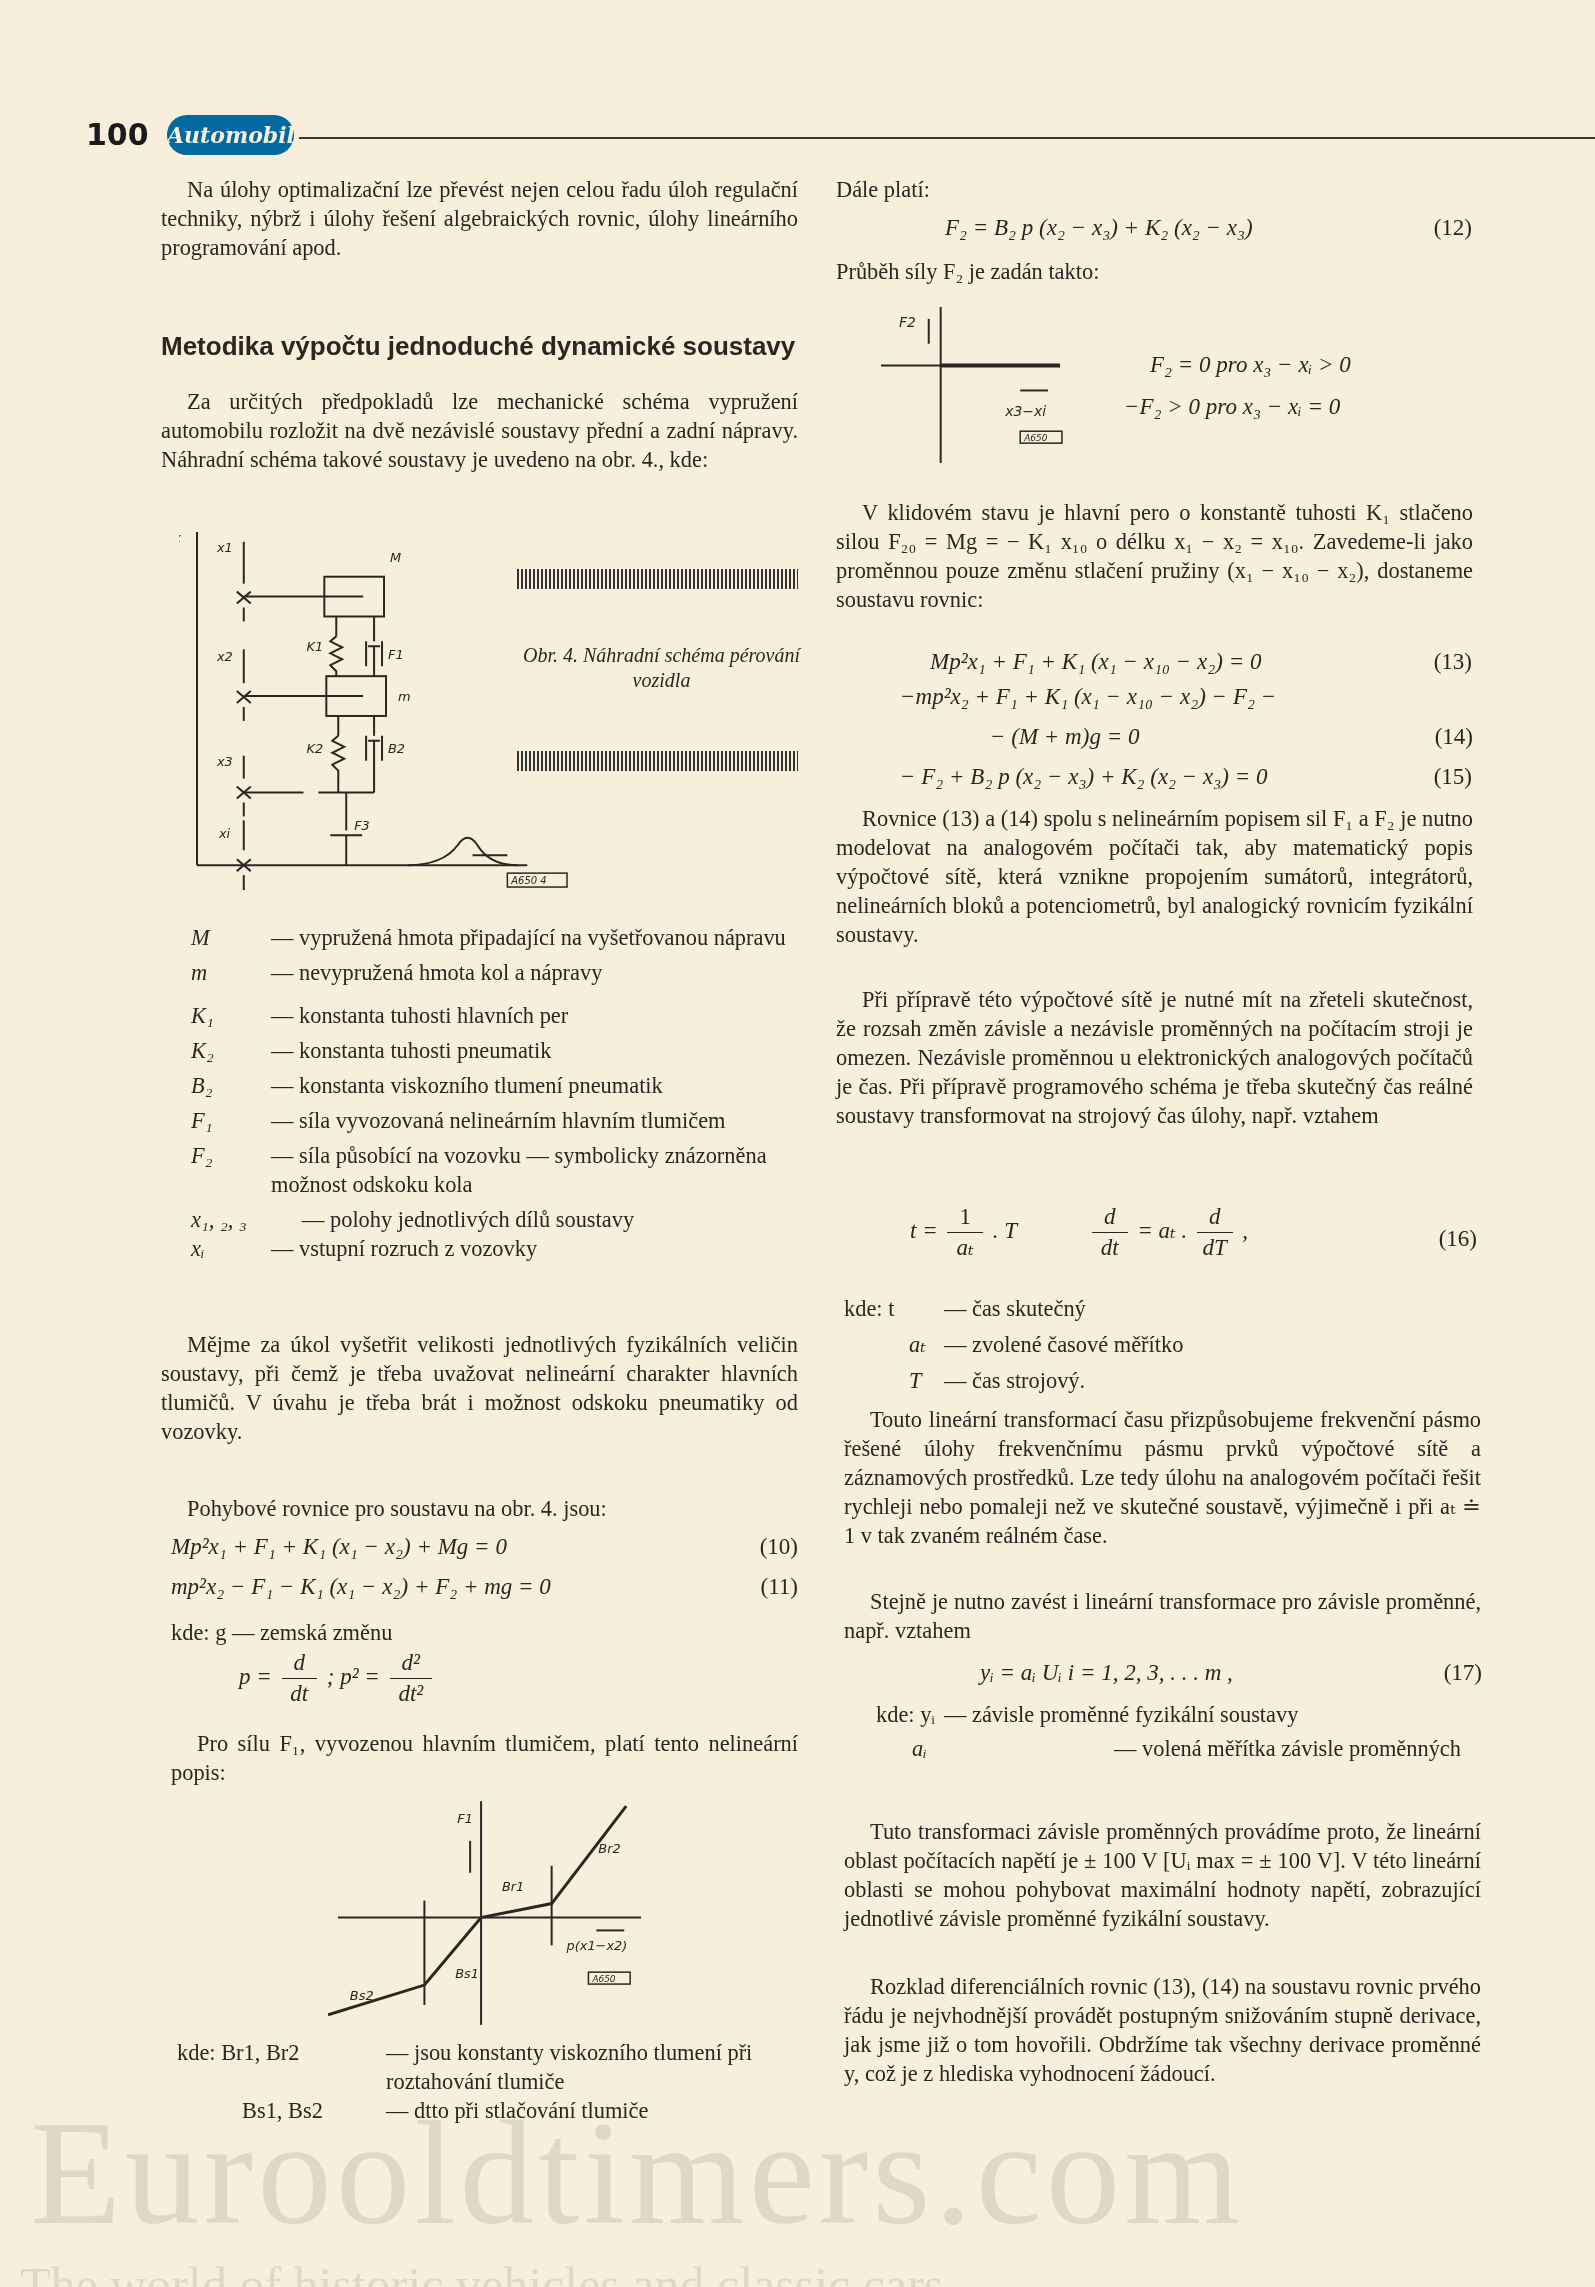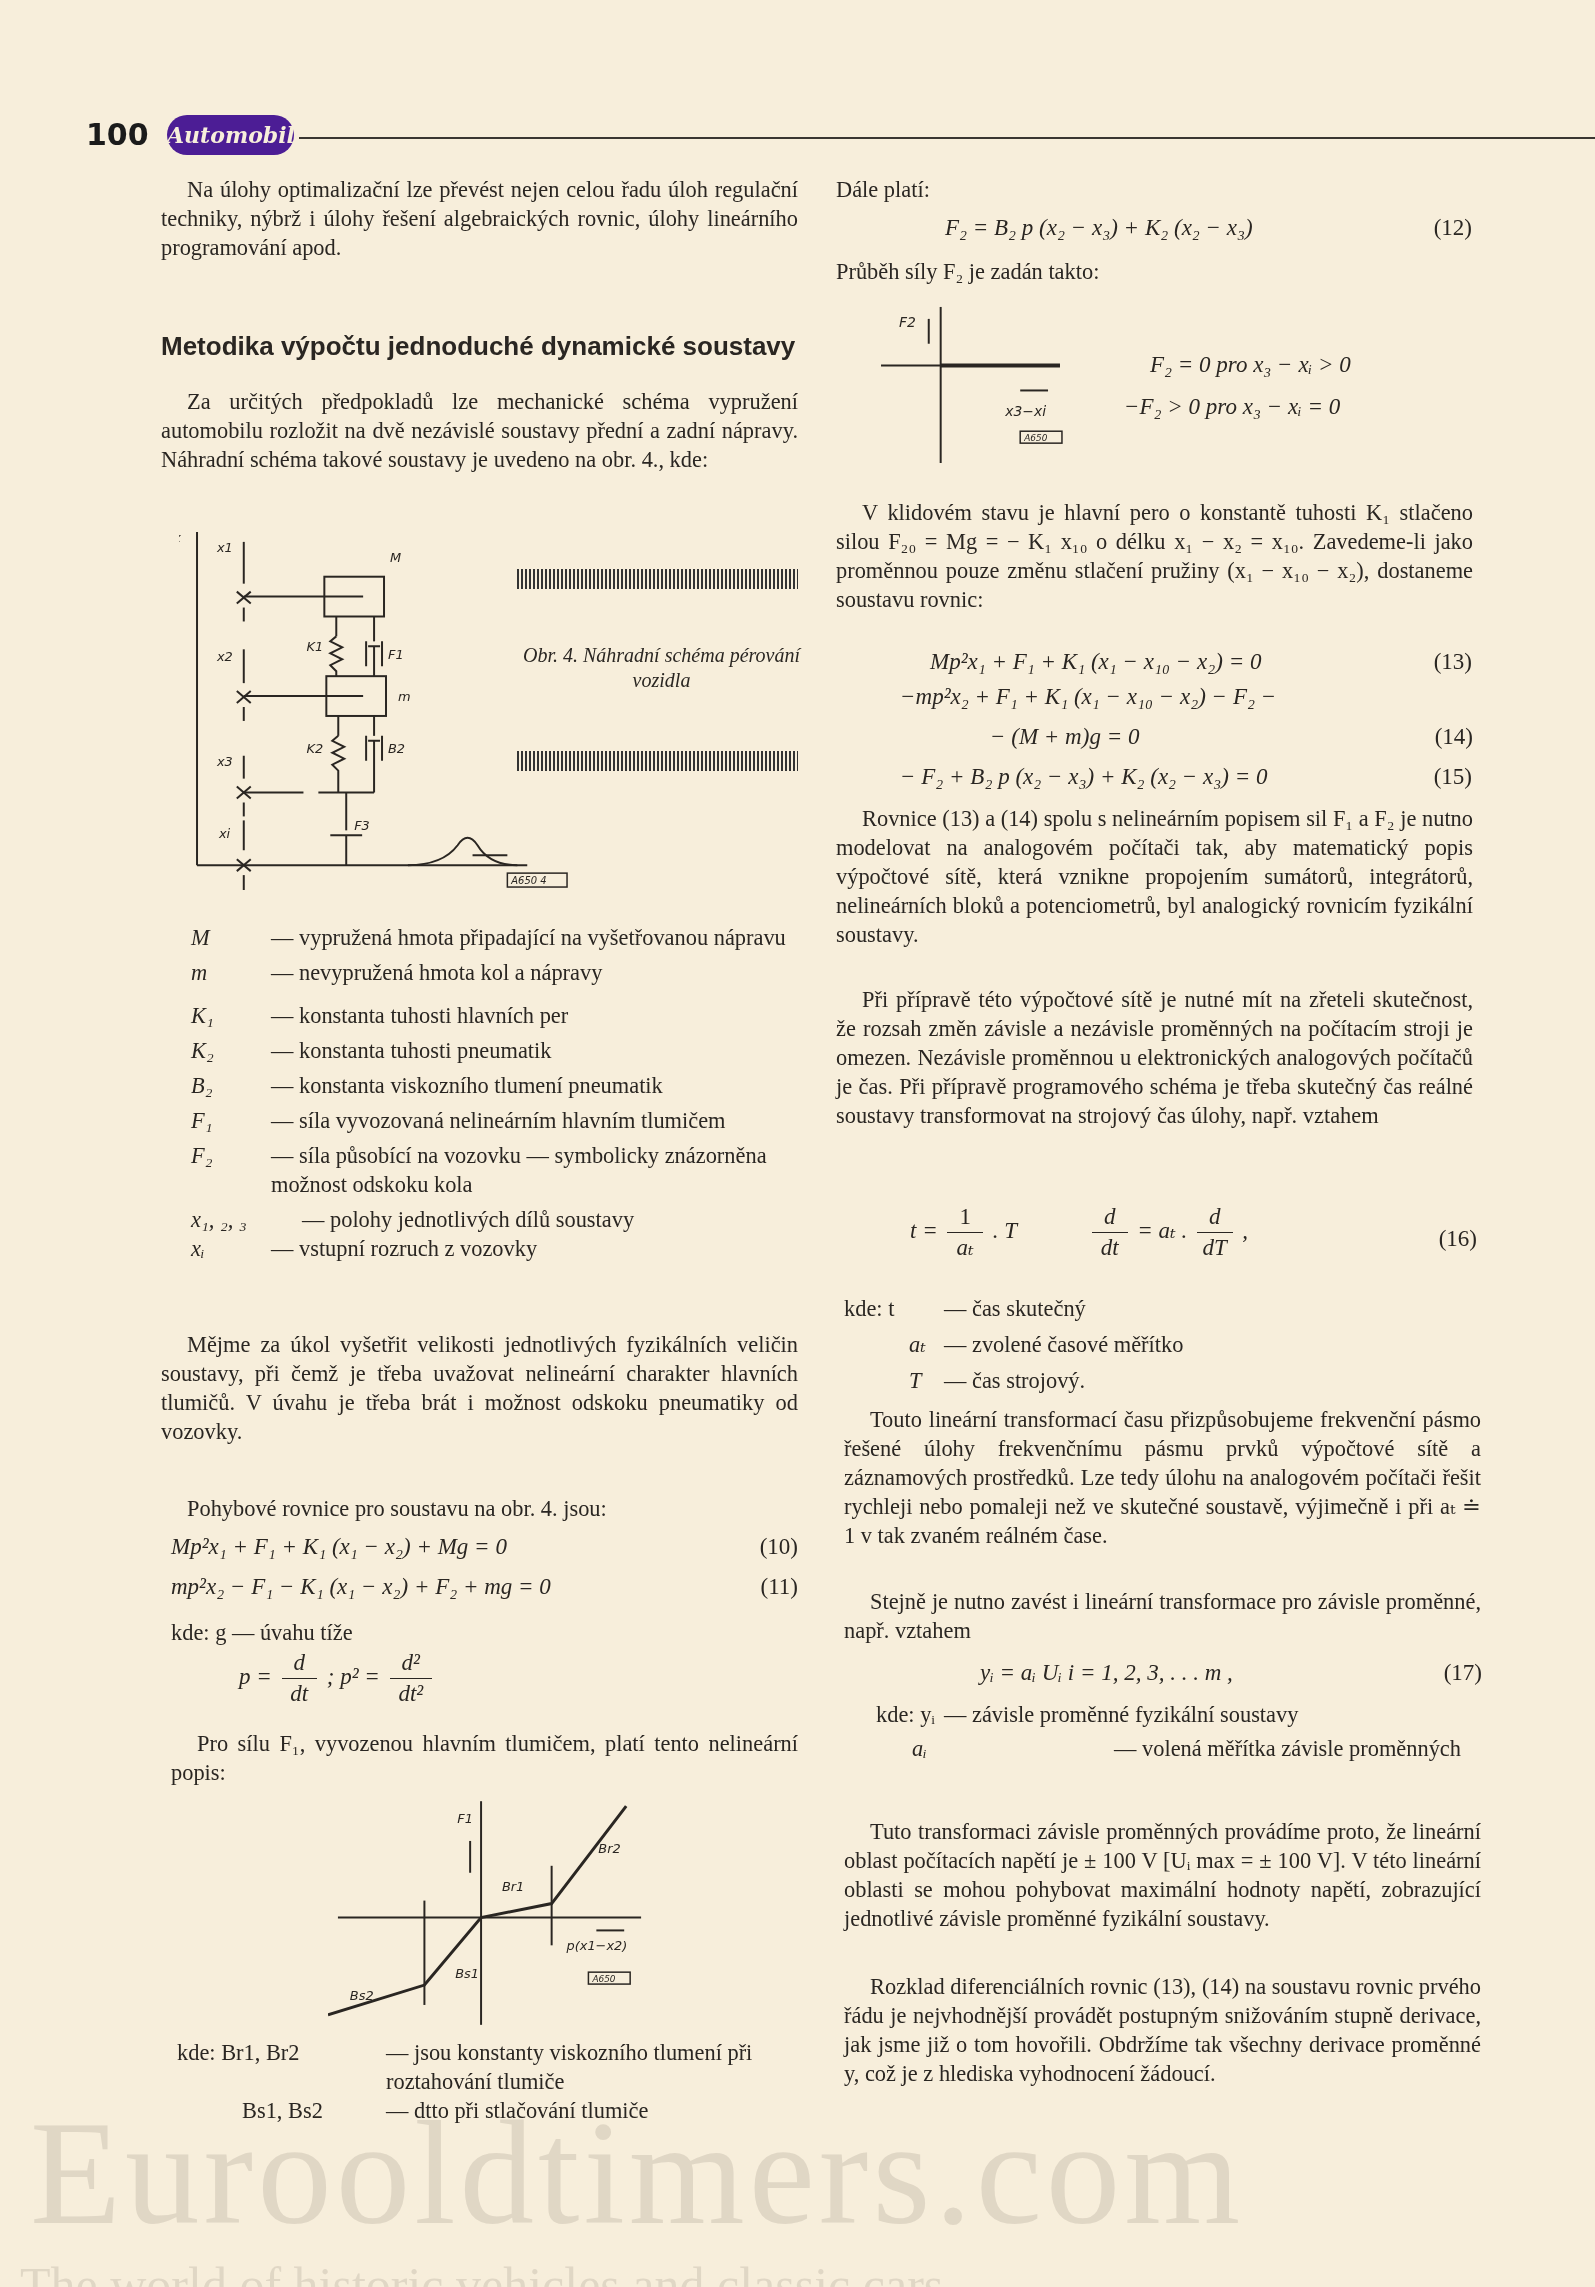--- a/index.html
+++ b/index.html
@@ -2,21 +2,21 @@
 <html><head>
 <meta charset="utf-8">
 <style>
   html,body{margin:0;padding:0;}
   body{width:1596px;height:2288px;background:#f7eedb;position:relative;overflow:hidden;
        font-family:"Liberation Serif","DejaVu Serif",serif;color:#2a2622;}
   .abs{position:absolute;}
   .txt{font-size:22.4px;line-height:29px;text-align:justify;text-align-last:auto;}
   .ind{text-indent:26px;}
   .pageno{left:86px;top:117px;font-family:"DejaVu Sans",sans-serif;font-weight:bold;font-size:30px;color:#1b1b1b;}
-  .logo{left:167px;top:115px;width:127px;height:40px;background:#4c1d95;border-radius:20px;color:#f7eedb;
+  .logo{left:167px;top:115px;width:127px;height:40px;background:#0369a1;border-radius:20px;color:#f7eedb;
         font-family:"DejaVu Serif",serif;font-style:italic;font-weight:bold;font-size:22px;line-height:40px;text-align:center;}
   .hrule{left:299px;top:137px;width:1297px;height:2px;background:#3a3632;}
   .head{font-family:"Liberation Sans","DejaVu Sans",sans-serif;font-weight:bold;font-size:26px;}
   .eq{font-size:23px;line-height:30px;white-space:nowrap;}
   .eqn{position:absolute;right:0;}
   .defrow{position:relative;padding-left:80px;font-size:22.4px;line-height:29px;}
   .defrow .k{position:absolute;left:0;font-style:italic;}
   .wm{font-family:"Liberation Serif",serif;color:rgba(120,110,100,0.18);font-weight:normal;white-space:nowrap;margin-top:27px;}
   .barcode{height:20px;background:repeating-linear-gradient(90deg,#333 0 2px,transparent 2px 4px);}
   .frac{display:inline-block;vertical-align:middle;text-align:center;margin:0 4px;}
@@ -113,21 +113,21 @@
   <div class="defrow" style="margin-top:6px"><span class="k">F₁</span><span>— síla vyvozovaná nelineárním hlavním tlumičem</span></div>
   <div class="defrow" style="margin-top:6px"><span class="k">F₂</span><span>— síla působící na vozovku — symbolicky znázorněna možnost odskoku kola</span></div>
   <div class="defrow" style="margin-top:6px;padding-left:111px"><span class="k">x₁, ₂, ₃</span><span>— polohy jednotlivých dílů soustavy</span></div>
   <div class="defrow"><span class="k">xᵢ</span><span>— vstupní rozruch z vozovky</span></div>
 </div>
 
 <div class="abs txt ind" style="left:161px;top:1330px;width:637px;">Mějme za úkol vyšetřit velikosti jednotlivých fyzikálních veličin soustavy, při čemž je třeba uvažovat nelineární charakter hlavních tlumičů. V úvahu je třeba brát i možnost odskoku pneumatiky od vozovky.</div>
 <div class="abs txt ind" style="left:161px;top:1494px;width:637px;">Pohybové rovnice pro soustavu na obr. 4. jsou:</div>
 <div class="abs eq" style="left:171px;top:1532px;width:627px;font-style:italic;"><span>Mp²x₁ + F₁ + K₁ (x₁ − x₂) + Mg = 0</span><span class="eqn" style="font-style:normal">(10)</span></div>
 <div class="abs eq" style="left:171px;top:1572px;width:627px;font-style:italic;"><span>mp²x₂ − F₁ − K₁ (x₁ − x₂) + F₂ + mg = 0</span><span class="eqn" style="font-style:normal">(11)</span></div>
-<div class="abs txt" style="left:171px;top:1618px;width:627px;">kde: g — úvahu tíže</div>
+<div class="abs txt" style="left:171px;top:1618px;width:627px;">kde: g — zemská změnu</div>
 <div class="abs eq" style="left:239px;top:1648px;font-style:italic;">
   <span>p =</span>
   <span class="frac"><span class="n">d</span><span class="d">dt</span></span>
   <span>; p² =</span>
   <span class="frac"><span class="n">d²</span><span class="d">dt²</span></span>
 </div>
 <div class="abs txt ind" style="left:171px;top:1729px;width:627px;">Pro sílu F₁, vyvozenou hlavním tlumičem, platí tento nelineární popis:</div>
 
 <svg class="abs" style="left:328px;top:1801px;" width="328" height="229" viewBox="0 0 330 230">
   <g stroke="#2a2622" stroke-width="2" fill="none">

